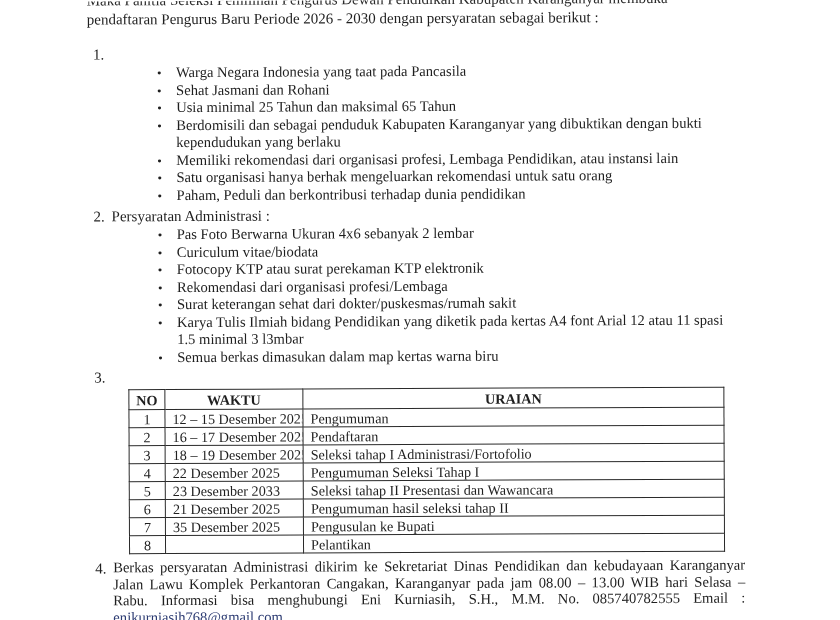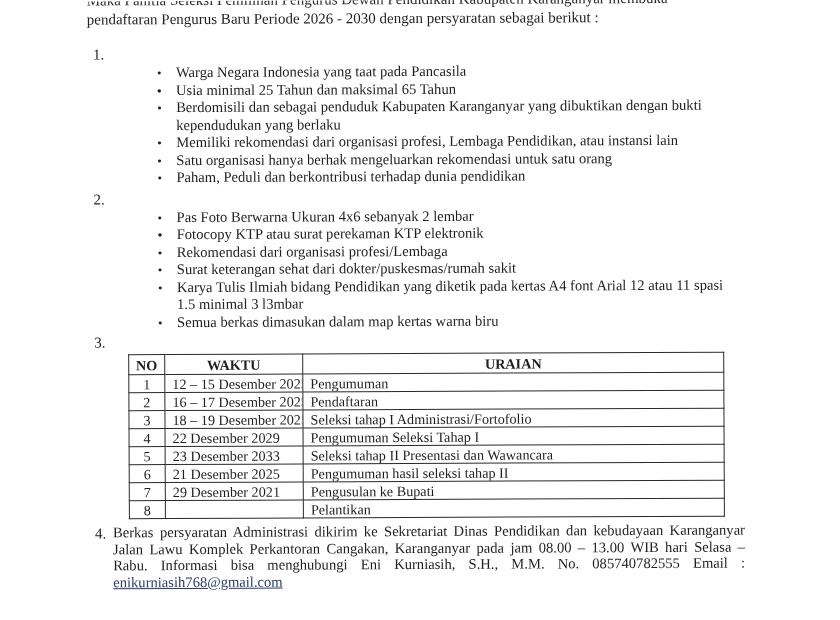--- a/index.html
+++ b/index.html
@@ -96,34 +96,35 @@
   <div class="clip-line">
     <span class="inner">Maka Panitia Seleksi Pemilihan Pengurus Dewan Pendidikan Kabupaten Karanganyar membuka</span>
   </div>
   <div class="intro-line2">pendaftaran Pengurus Baru Periode 2026 - 2030 dengan persyaratan sebagai berikut :</div>
 
   <div class="sec sec1">
     <span class="num">1.</span>
   </div>
   <ul class="blist">
     <li><span class="mk">•</span><span>Warga Negara Indonesia yang taat pada Pancasila</span></li>
-    <li><span class="mk">•</span></li>
+    <li><span class="mk">•</span><span>Sehat Jasmani dan Rohani</span></li>
     <li><span class="mk">•</span><span>Usia minimal 25 Tahun dan maksimal 65 Tahun</span></li>
     <li><span class="mk">•</span><span>Berdomisili dan sebagai penduduk Kabupaten Karanganyar yang dibuktikan dengan bukti kependudukan yang berlaku</span></li>
     <li><span class="mk">•</span><span>Memiliki rekomendasi dari organisasi profesi, Lembaga Pendidikan, atau instansi lain</span></li>
     <li><span class="mk">•</span><span>Satu organisasi hanya berhak mengeluarkan rekomendasi untuk satu orang</span></li>
     <li><span class="mk">•</span><span>Paham, Peduli dan berkontribusi terhadap dunia pendidikan</span></li>
   </ul>
 
   <div class="sec sec2">
     <span class="num">2.</span>
+    <span class="stitle">Persyaratan Administrasi :</span>
   </div>
   <ul class="blist">
     <li><span class="mk">•</span><span>Pas Foto Berwarna Ukuran 4x6 sebanyak 2 lembar</span></li>
-    <li><span class="mk">•</span></li>
+    <li><span class="mk">•</span><span>Curiculum vitae/biodata</span></li>
     <li><span class="mk">•</span><span>Fotocopy KTP atau surat perekaman KTP elektronik</span></li>
     <li><span class="mk">•</span><span>Rekomendasi dari organisasi profesi/Lembaga</span></li>
     <li><span class="mk">•</span><span>Surat keterangan sehat dari dokter/puskesmas/rumah sakit</span></li>
     <li><span class="mk">•</span><span>Karya Tulis Ilmiah bidang Pendidikan yang diketik pada kertas A4 font Arial 12 atau 11 spasi 1.5 minimal 3 l3mbar</span></li>
     <li><span class="mk">•</span><span>Semua berkas dimasukan dalam map kertas warna biru</span></li>
   </ul>
 
   <div class="sec sec3">
     <span class="num">3.</span>
   </div>
@@ -152,36 +153,36 @@
         <td>16 – 17 Desember 2025</td>
         <td>Pendaftaran</td>
       </tr>
       <tr>
         <td class="no-cell">3</td>
         <td>18 – 19 Desember 2025</td>
         <td>Seleksi tahap I Administrasi/Fortofolio</td>
       </tr>
       <tr>
         <td class="no-cell">4</td>
-        <td>22 Desember 2029</td>
+        <td>22 Desember 2025</td>
         <td>Pengumuman Seleksi Tahap I</td>
       </tr>
       <tr>
         <td class="no-cell">5</td>
         <td>23 Desember 2033</td>
         <td>Seleksi tahap II Presentasi dan Wawancara</td>
       </tr>
       <tr>
         <td class="no-cell">6</td>
         <td>21 Desember 2025</td>
         <td>Pengumuman hasil seleksi tahap II</td>
       </tr>
       <tr>
         <td class="no-cell">7</td>
-        <td>29 Desember 2021</td>
+        <td>35 Desember 2025</td>
         <td>Pengusulan ke Bupati</td>
       </tr>
       <tr>
         <td class="no-cell">8</td>
         <td></td>
         <td>Pelantikan</td>
       </tr>
     </tbody>
   </table>
 

